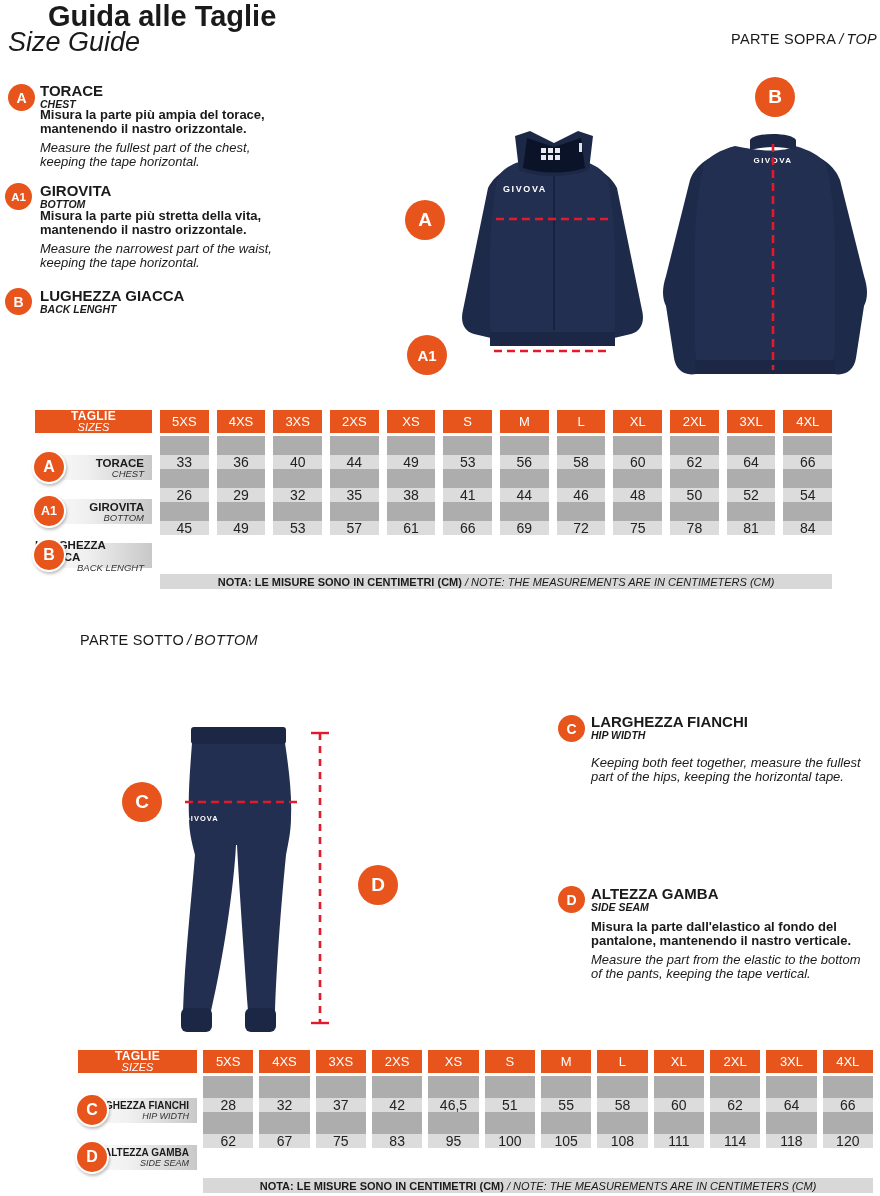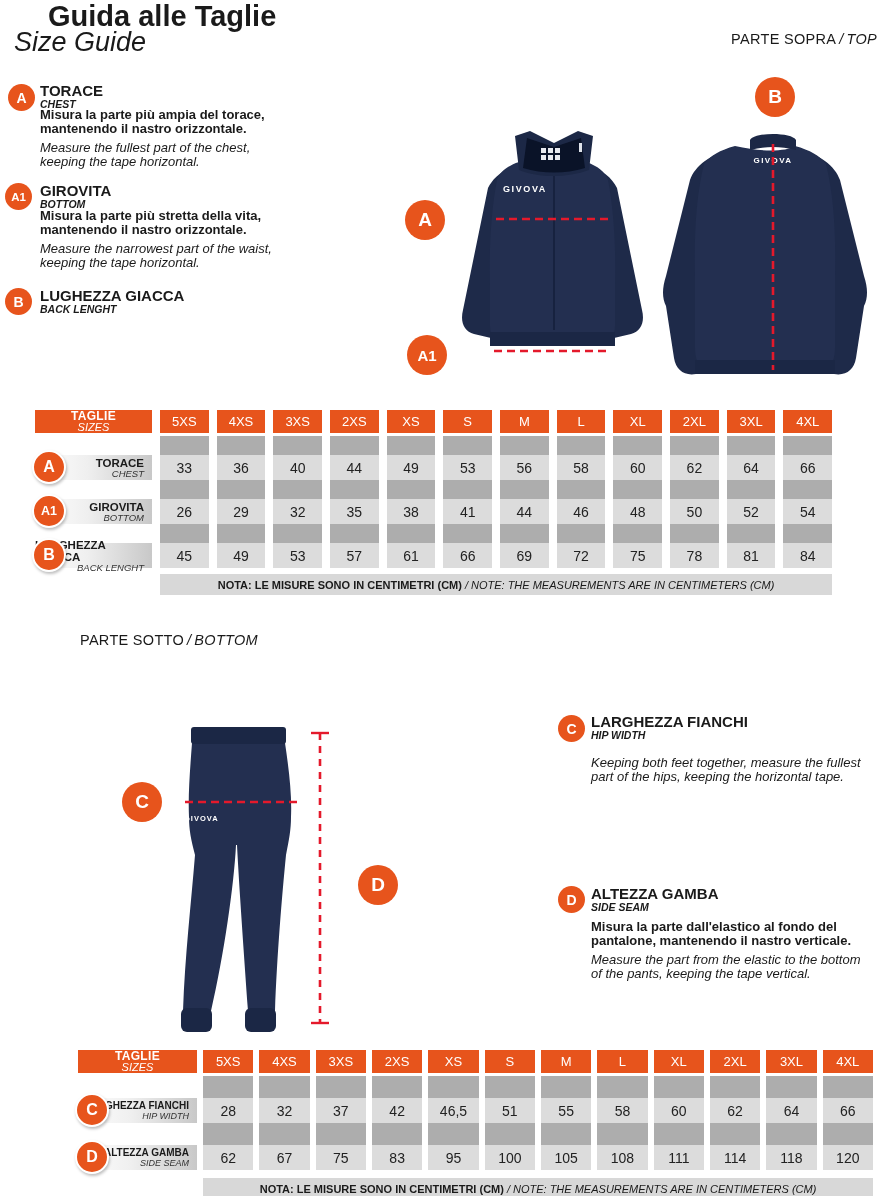--- a/index.html
+++ b/index.html
@@ -40,51 +40,51 @@
   .col{flex:1 1 0;display:flex;flex-direction:column;}
   .th{height:23px;margin-bottom:3px;background:#E7541C;color:#fff;
       display:flex;align-items:center;justify-content:center;font-size:13px;}
   .lth{flex-direction:column;line-height:11px;}
   .lth .h-it{font-size:12px;font-weight:bold;letter-spacing:.3px;}
   .lth .h-en{font-size:11px;font-style:italic;}
   .st{background:#ADADAD;}
   .lst{background:transparent;}
   .t1 .st{height:19px;}
   .t2 .st{height:22px;}
-  .vc{height:25px;background:#DCDCDC;display:flex;align-items:center;justify-content:center;
+  .vc{height:14px;background:#DCDCDC;display:flex;align-items:center;justify-content:center;
       font-size:14px;color:#222;}
   .band{height:25px;background:linear-gradient(90deg,#ffffff 0%,#efefef 45%,#c8c8c8 100%);
         display:flex;flex-direction:column;align-items:flex-end;justify-content:center;
         padding-right:8px;box-sizing:border-box;}
   .band .l1{font-weight:bold;}
   .band .l2{font-style:italic;color:#333;}
   .t1 .band .l1{font-size:11.5px;line-height:12px;}
   .t1 .band .l2{font-size:9.5px;line-height:10px;}
   .t2 .band .l1{font-size:10px;line-height:11px;}
   .t2 .band .l2{font-size:9px;line-height:10px;}
   .row-marker{position:absolute;left:-3px;width:34px;height:34px;border-radius:50%;
       background:#E7541C;color:#fff;font-weight:bold;font-size:16px;border:2px solid #fff;
       box-shadow:1px 2px 3px rgba(0,0,0,.25);display:flex;align-items:center;justify-content:center;
       box-sizing:border-box;z-index:2;}
   .row-marker.small{font-size:12.5px;}
-  .note-bar{height:21px;background:#D8D8D8;display:flex;align-items:center;justify-content:center;
+  .note-bar{height:15px;background:#D8D8D8;display:flex;align-items:center;justify-content:center;
       font-size:11px;white-space:nowrap;}
   .note-bar .n-it{font-weight:bold;}
   .note-bar .n-sep{font-style:italic;margin:0 3px;}
   .note-bar .n-en{font-style:italic;}
   .t1 .note-bar{width:672px;margin-left:125px;margin-top:6px;}
   .t2 .note-bar{width:670px;margin-left:125px;margin-top:8px;}
 </style>
 </head>
 <body>
 
 <div class="page">
 
   <div class="abs title-it" style="left:8px;top:3px;margin-left:40px;">Guida alle Taglie</div>
-  <div class="abs title-en" style="left:8px;top:29px;margin-left:6px;">Size Guide</div>
+  <div class="abs title-en" style="left:8px;top:29px;">Size Guide</div>
   <div class="abs part-label" style="right:3px;top:31px;">
     <span>PARTE SOPRA</span><span class="sep">/</span><span class="en">TOP</span>
   </div>
 
   <div class="abs m-circle sec-circle" style="left:8px;top:84px;">A</div>
   <div class="abs sec-head" style="left:40px;top:83px;">
     <div class="name">TORACE</div>
     <div class="sub">CHEST</div>
   </div>
   <div class="abs sec-body" style="left:40px;top:108px;">

